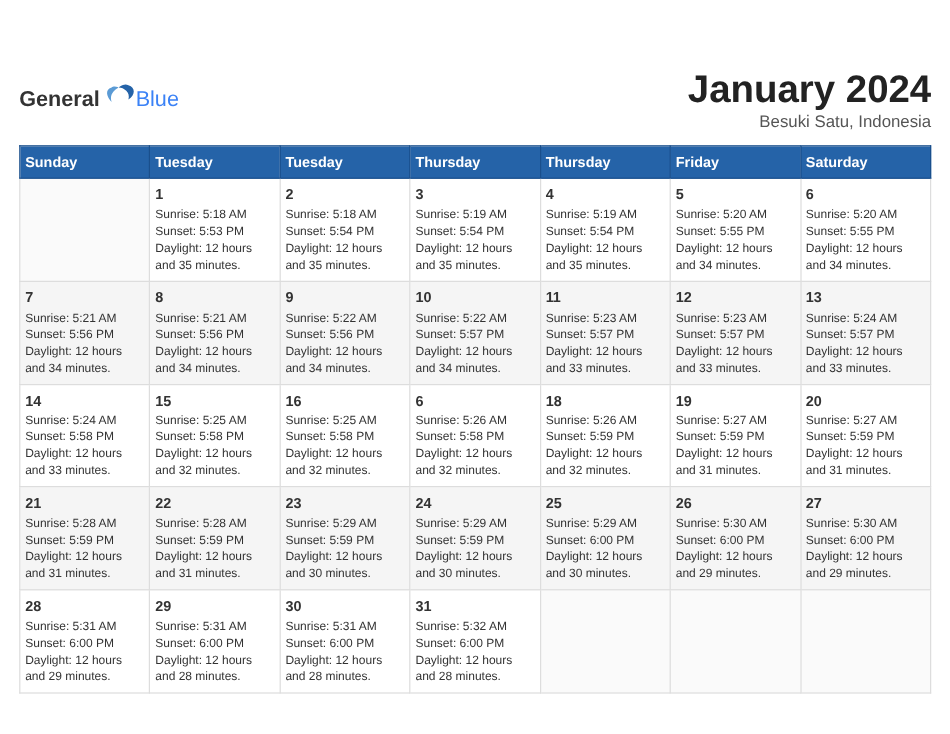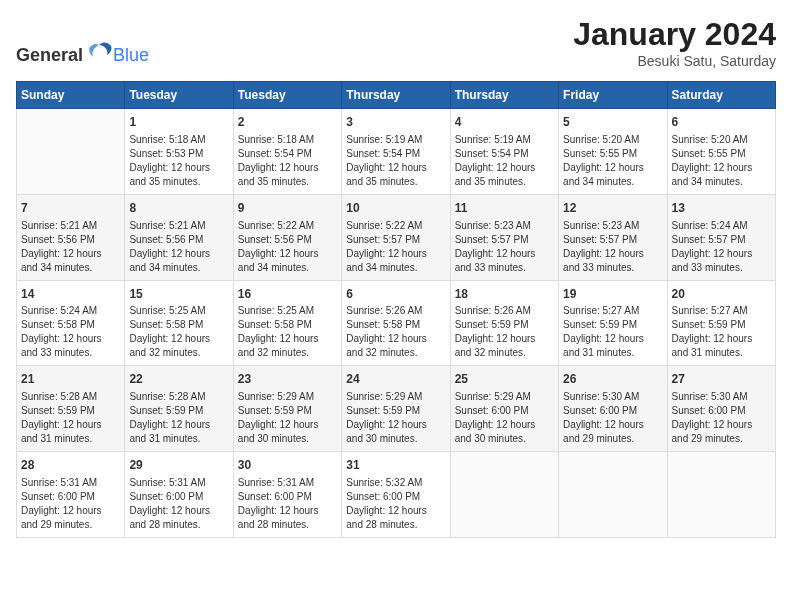--- a/index.html
+++ b/index.html
@@ -6,22 +6,23 @@
     body {
       font-family: Arial, sans-serif;
       background: #fff;
       width: 792px;
       min-height: 612px;
       padding: 16px;
     }
     .header {
       display: flex;
       justify-content: space-between;
-      align-items: flex-end;
+      align-items: center;
       margin-bottom: 12px;
+      margin-top: 40px;
     }
     .logo {
       display: flex;
       align-items: center;
     }
     .logo-text-general {
       font-size: 18px;
       font-weight: bold;
       color: #333;
     }
@@ -108,21 +109,21 @@
         <path d="M14 4 C18 4, 24 8, 22 14 C28 10, 28 4, 22 2 C18 0, 14 4, 14 4Z" fill="#2563a8"></path>
         <path d="M14 4 C10 6, 6 10, 8 16 C4 12, 2 6, 8 4 C10 2, 14 4, 14 4Z" fill="#5b9bd5"></path>
       </svg>
     </div>
     <div>
       <span class="logo-text-blue">Blue</span>
     </div>
   </div>
   <div class="title-block">
     <div class="title-month">January 2024</div>
-    <div class="title-location">Besuki Satu, Saturday</div>
+    <div class="title-location">Besuki Satu, Indonesia</div>
   </div>
 </div>
 
 <table>
   <thead>
     <tr>
     <th>Sunday</th>
         <th>Tuesday</th>
         <th>Tuesday</th>
         <th>Thursday</th>

